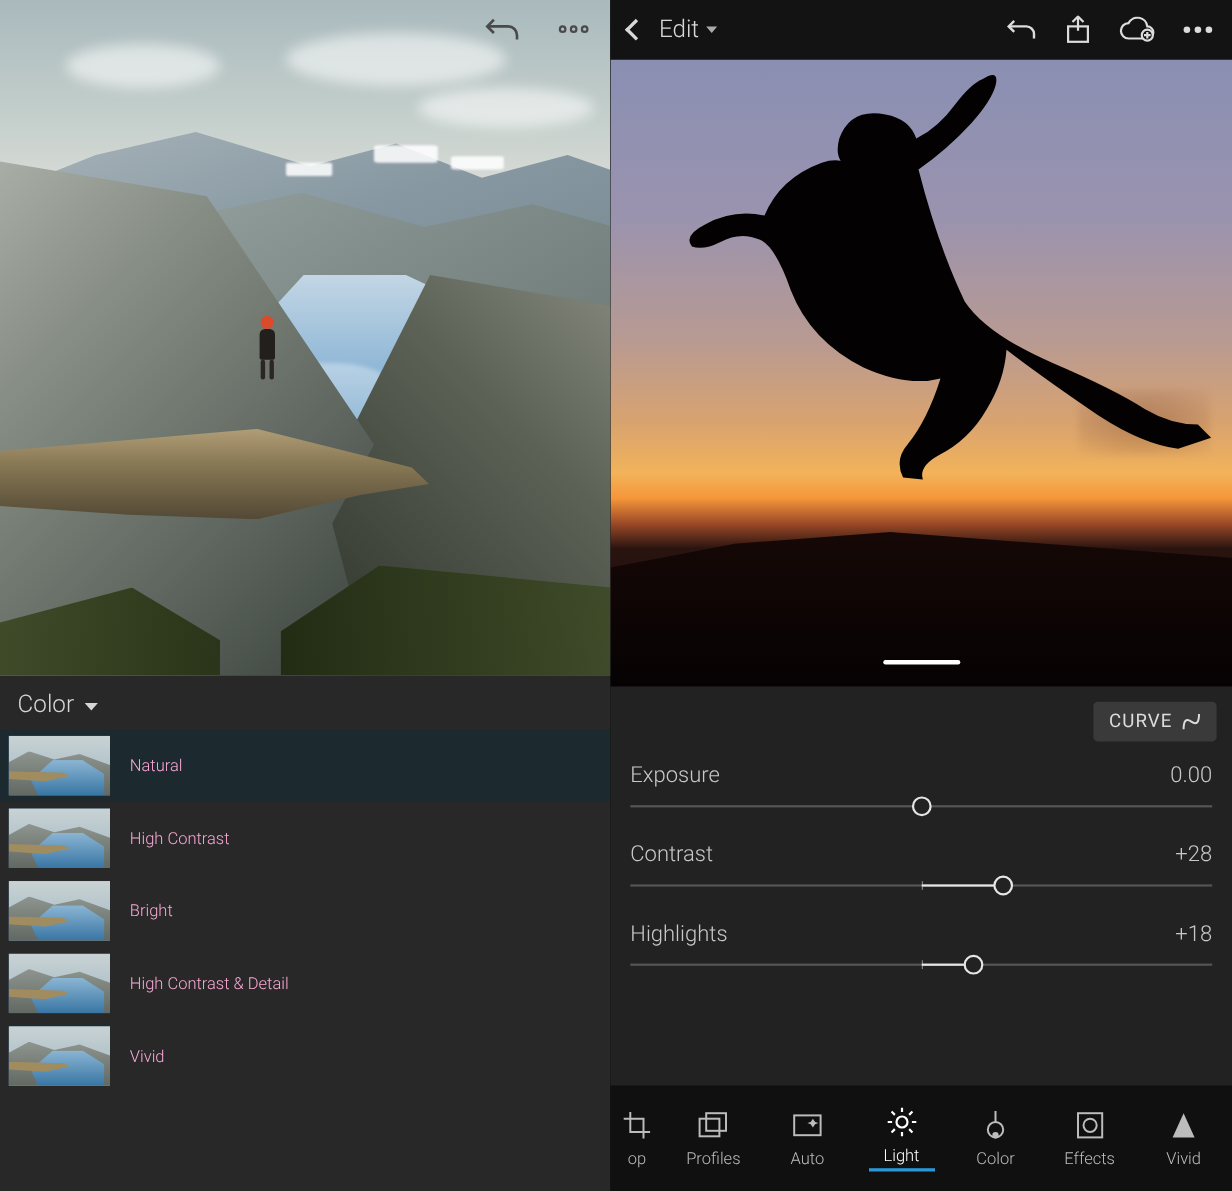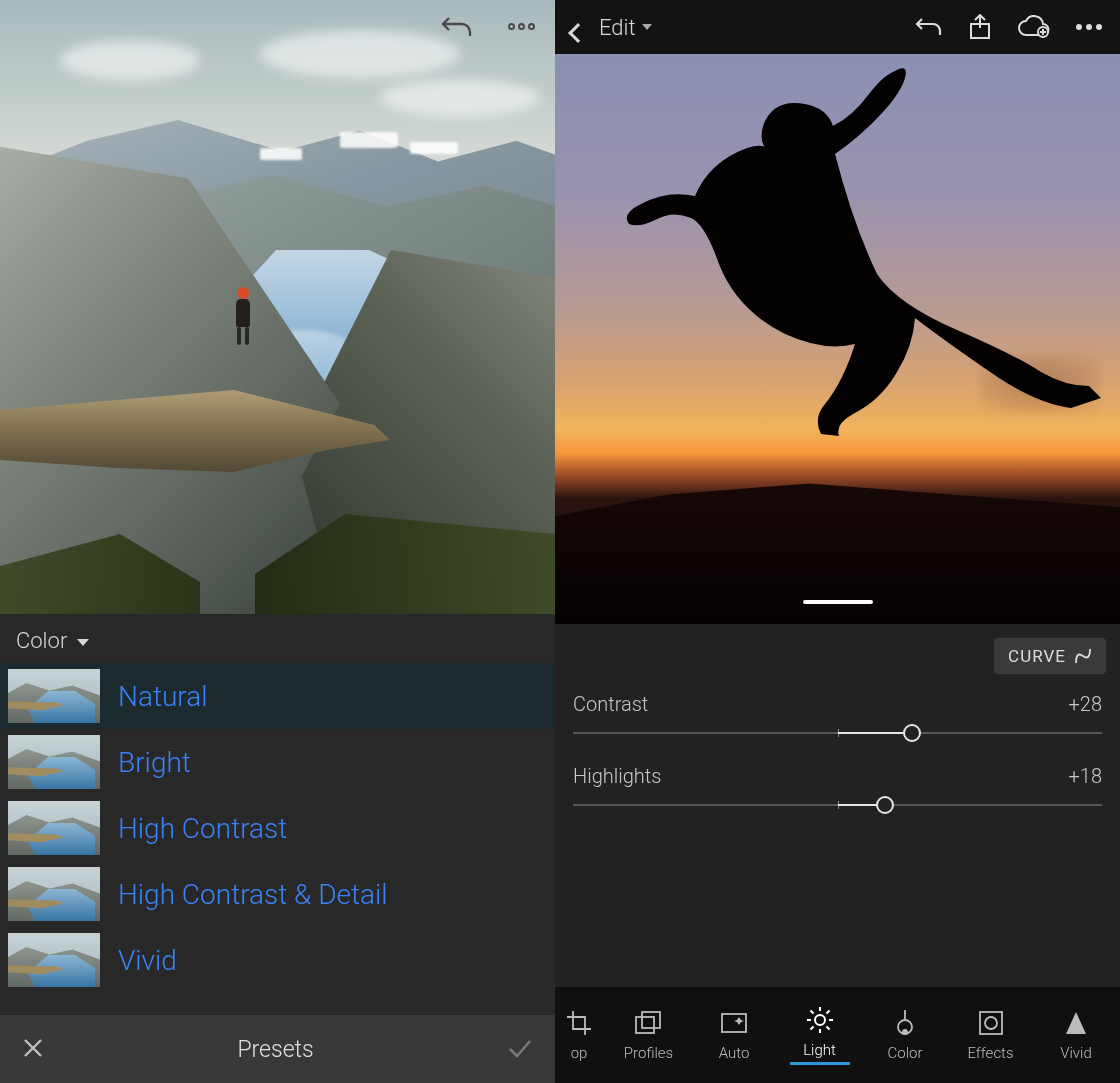--- a/index.html
+++ b/index.html
@@ -37,29 +37,29 @@
 .preset-header { display:flex; align-items:center; gap:10px; padding:14px 16px 10px; color:#d6d6d6; font-size:22px; font-weight:300; }
 .chev-d { width:0; height:0; border-left:6px solid transparent; border-right:6px solid transparent; border-top:7px solid #d6d6d6; margin-top:4px; }
 .preset-list { flex:1; overflow:hidden; }
 .preset-item { display:flex; align-items:center; gap:18px; padding:6px 0 6px 8px; cursor:pointer; height:66px; }
 .preset-item.selected { background:#1c2a30; }
 .thumb { width:92px; height:54px; background:#6ea2c5; position:relative; overflow:hidden; flex-shrink:0; }
 .thumb .tsky { position:absolute; inset:0; background:linear-gradient(#c9d2d3,#9db7c4); }
 .thumb .tmtn { position:absolute; left:0; top:14px; right:0; height:50px; background:linear-gradient(#8e958f,#565e57); clip-path:polygon(0 20%,20% 0,45% 15%,70% 5%,100% 25%,100% 100%,0 100%); }
 .thumb .twat { position:absolute; left:20px; bottom:0; right:5px; top:22px; background:linear-gradient(#8bb5d3,#3976a4); clip-path:polygon(30% 0,70% 0,100% 40%,100% 100%,10% 100%,0 55%); }
 .thumb .tcliff { position:absolute; left:0; top:28px; width:55px; height:14px; background:#a18c5f; clip-path:polygon(0 30%,90% 40%,100% 60%,60% 95%,0 80%); }
-.preset-label { font-size:28px; font-weight:300; color:#3b82f6; }
+.preset-label { font-size:15px; font-weight:300; color:#f9a8d4; }
 .presets-bottom { height:68px; background:#383838; display:flex; align-items:center; justify-content:space-between; padding:0 22px; }
 .presets-bottom .title { flex:1; text-align:center; font-size:23px; color:#e0e0e0; font-weight:300; }
 .x-icon { font-size:28px; color:#c0c0c0; cursor:pointer; }
 .check-icon { font-size:28px; color:#777; cursor:pointer; }
 
 
 .top-bar-r { height:54px; display:flex; align-items:center; justify-content:space-between; padding:0 16px; background:#131313; }
-.top-left-r { display:flex; align-items:flex-end; gap:14px; }
+.top-left-r { display:flex; align-items:center; gap:14px; }
 .top-right-r { display:flex; align-items:center; gap:24px; }
 .chev-back { width:14px; height:14px; border-left:3px solid #d8d8d8; border-bottom:3px solid #d8d8d8; transform:rotate(45deg); cursor:pointer; }
 .edit-label { font-size:22px; color:#d8d8d8; font-weight:300; display:flex; align-items:center; gap:6px; cursor:pointer; }
 .tri-d { width:0; height:0; border-left:5px solid transparent; border-right:5px solid transparent; border-top:6px solid #aaa; }
 .icon-r { color:#dcdcdc; cursor:pointer; display:flex; align-items:center; }
 .dots3r span{ display:inline-block; width:6px; height:6px; background:#dcdcdc; border-radius:50%; margin:0 2px; }
 
 .right-photo { position:relative; width:100%; height:570px; overflow:hidden; }
 .rsky { position:absolute; inset:0; background:linear-gradient(180deg,#8a8fb3 0%,#9a93af 25%,#b89a92 45%,#d9a36f 58%,#f2b35a 66%,#f6963a 70%,#9c4a27 74%,#2a1410 78%,#0c0405 100%); }
 .rground { position:absolute; left:0; right:0; bottom:0; height:180px; background:linear-gradient(#1a0a07,#060203); clip-path:polygon(0 40%,20% 28%,45% 22%,70% 28%,100% 35%,100% 100%,0 100%); }
@@ -146,65 +146,52 @@
     </div>
     <div class="preset-label">Natural</div>
         </div>
         <div class="preset-item">
           <div class="thumb">
       <div class="tsky"></div>
             <div class="tmtn"></div>
             <div class="twat"></div>
             <div class="tcliff"></div>
     </div>
+    <div class="preset-label">High Contrast</div>
+        </div>
+        <div class="preset-item">
+          <div class="thumb">
+      <div class="tsky"></div>
+            <div class="tmtn"></div>
+            <div class="twat"></div>
+            <div class="tcliff"></div>
+    </div>
     <div class="preset-label">Bright</div>
         </div>
         <div class="preset-item">
           <div class="thumb">
       <div class="tsky"></div>
             <div class="tmtn"></div>
             <div class="twat"></div>
             <div class="tcliff"></div>
     </div>
-    <div class="preset-label">High Contrast</div>
+    <div class="preset-label">High Contrast &amp; Detail</div>
         </div>
         <div class="preset-item">
           <div class="thumb">
       <div class="tsky"></div>
             <div class="tmtn"></div>
             <div class="twat"></div>
             <div class="tcliff"></div>
     </div>
-    <div class="preset-label">High Contrast &amp; Detail</div>
-        </div>
-        <div class="preset-item">
-          <div class="thumb">
-      <div class="tsky"></div>
-            <div class="tmtn"></div>
-            <div class="twat"></div>
-            <div class="tcliff"></div>
-    </div>
     <div class="preset-label">Vivid</div>
         </div>
       </div>
   </div>
 
-  <div class="presets-bottom">
-    <div class="x-icon">
-      <svg width="22" height="22" viewBox="0 0 22 22" stroke="#c0c0c0" stroke-width="2.4">
-          <path d="M3 3 L19 19 M19 3 L3 19"></path>
-        </svg>
-    </div>
-    <div class="title">Presets</div>
-    <div class="check-icon">
-      <svg width="26" height="22" viewBox="0 0 26 22" fill="none" stroke="#777" stroke-width="2.6">
-          <path d="M3 12 L10 19 L23 4"></path>
-        </svg>
-    </div>
-  </div>
 </div>
 
 <div class="panel panel-right">
   <div class="top-bar-r">
     <div class="top-left-r">
       <div class="chev-back"></div>
       <div class="edit-label">
         <span>Edit</span>
         <span class="tri-d"></span>
       </div>
@@ -255,20 +242,31 @@
   <div class="adjust-block">
     <div class="curve-btn">
       <span>CURVE</span>
       <svg width="18" height="18" viewBox="0 0 18 18" fill="none" stroke="#dcdcdc" stroke-width="1.8">
           <path d="M2 16 Q 2 4 9 9 T 16 2"></path>
         </svg>
     </div>
     <div id="sliders">
         <div class="slider-row">
           <div class="slider-head">
+      <span>Exposure</span>
+      <span>0.00</span>
+    </div>
+          <div class="slider-track">
+      <div class="slider-center"></div>
+      <div class="slider-fill" style="left:50%;width:0%"></div>
+      <div class="slider-thumb" style="left:50%"></div>
+    </div>
+        </div>
+        <div class="slider-row">
+          <div class="slider-head">
       <span>Contrast</span>
       <span>+28</span>
     </div>
           <div class="slider-track">
       <div class="slider-center"></div>
       <div class="slider-fill" style="left:50%;width:14%"></div>
       <div class="slider-thumb" style="left:64%"></div>
     </div>
         </div>
         <div class="slider-row">

